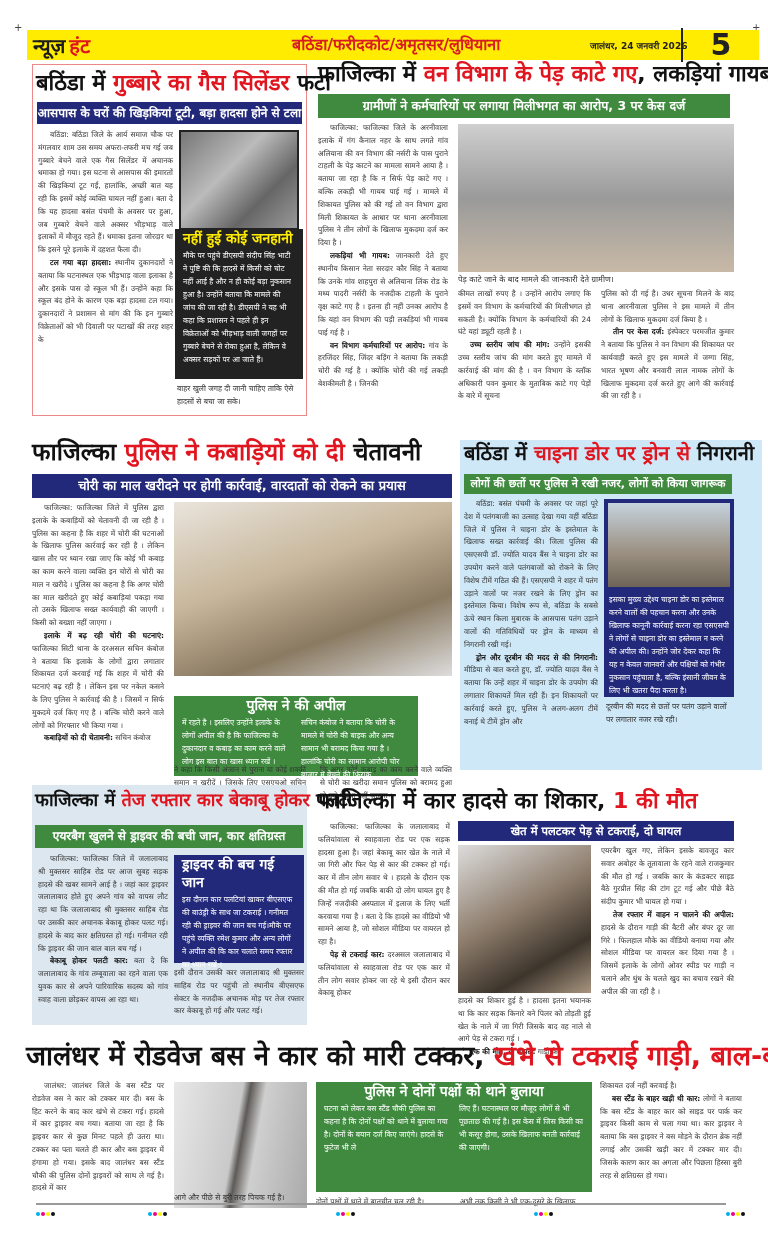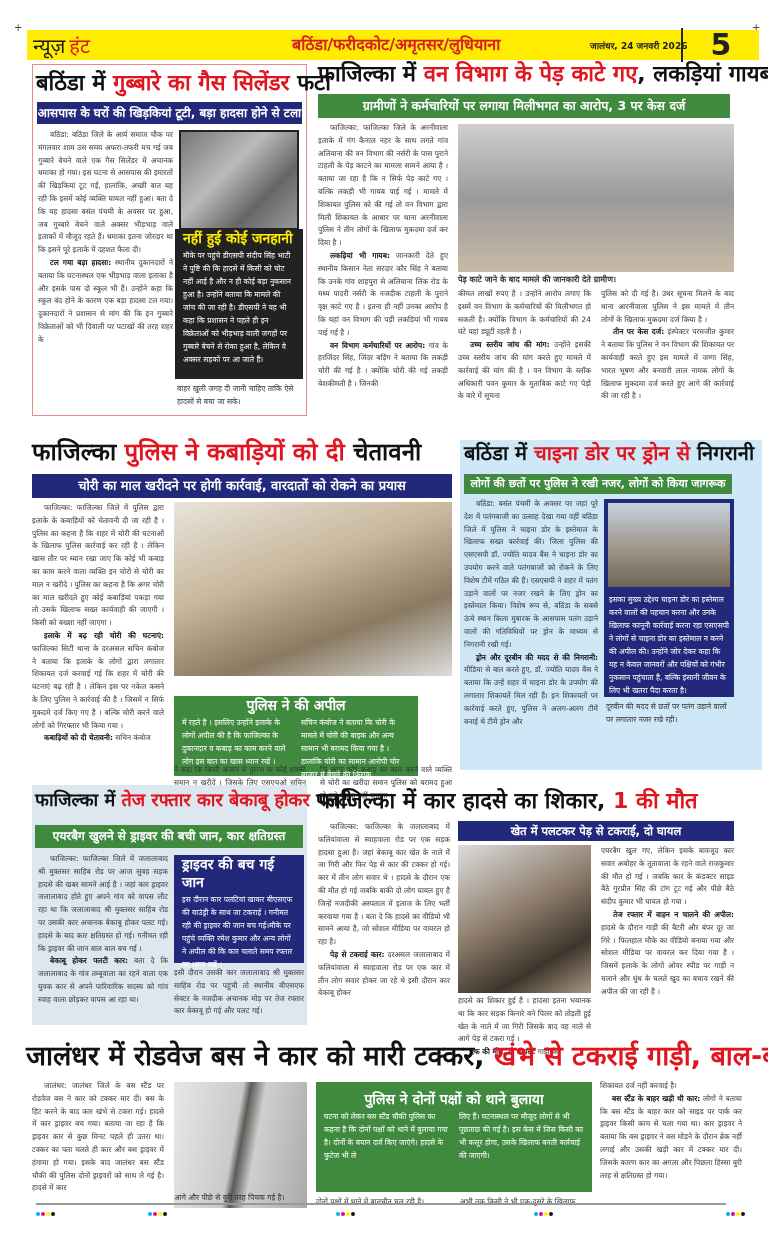--- a/index.html
+++ b/index.html
@@ -1,19 +1,19 @@
 <!DOCTYPE html>
 <html><head>
 <meta charset="utf-8">
 <style>
 *{box-sizing:border-box;margin:0;padding:0}
 body{width:768px;height:1233px;background:#fff;font-family:"DejaVu Sans",sans-serif;position:relative;overflow:hidden;color:#222}
 .abs{position:absolute}
 .mast{left:27px;top:30px;width:732px;height:30px;background:#ffec00;display:flex;align-items:center}
-.logo{margin-left:6px;font-size:20px;font-weight:normal;color:#1a1a1a;display:flex;align-items:flex-end;gap:4px}
+.logo{margin-left:6px;font-size:20px;font-weight:bold;color:#1a1a1a;display:flex;align-items:flex-end;gap:4px}
 .logo .b{color:#e0151f}
 .mast .sec{position:absolute;left:265px;top:3px;font-size:16px;font-weight:bold;color:#d91c24}
 .mast .date{position:absolute;left:563px;top:9px;font-size:9px;color:#222;font-weight:bold}
 .mast .pg{position:absolute;left:654px;top:-2px;height:34px;width:78px;border-left:2px solid #222;font-size:30px;font-weight:bold;text-align:center;line-height:34px}
 .head{font-weight:bold;color:#111;line-height:1.05;white-space:nowrap}
 .red{color:#e0151f}
 .strip{color:#fff;text-align:center;font-weight:bold;white-space:nowrap;overflow:hidden}
 .navy{background:#23297a}
 .green{background:#3f8a3f}
 .body{font-size:7.4px;line-height:12.8px;color:#333;text-align:justify}
@@ -63,21 +63,21 @@
   <div class="head" style="position:absolute;left:6px;top:0;font-size:22px">
     <span>फाजिल्का में </span><span class="red">वन विभाग के पेड़ काटे गए</span><span>, लकड़ियां गायब</span>
   </div>
   <div class="strip green" style="position:absolute;left:6px;top:32px;width:412px;height:24px;font-size:12.5px;line-height:24px">ग्रामीणों ने कर्मचारियों पर लगाया मिलीभगत का आरोप, 3 पर केस दर्ज</div>
   <div class="body" style="position:absolute;left:6px;top:60px;width:130px">
     <p style="text-indent:12px">फाजिल्का: फाजिल्का जिले के अरनीवाला इलाके में गंग कैनाल नहर के साथ लगते गांव अलियाना की वन विभाग की नर्सरी के पास पुराने टाहली के पेड़ काटने का मामला सामने आया है । बताया जा रहा है कि न सिर्फ पेड़ काटे गए । बल्कि लकड़ी भी गायब पाई गई । मामले में शिकायत पुलिस को की गई तो वन विभाग द्वारा मिली शिकायत के आधार पर थाना अरनीवाला पुलिस ने तीन लोगों के खिलाफ मुकदमा दर्ज कर दिया है ।</p>
     <p style="text-indent:12px"><b>लकड़ियां भी गायब:</b><span> जानकारी देते हुए स्थानीय किसान नेता सरदार कौर सिंह ने बताया कि उनके गांव शाहपुरा से अलियाना लिंक रोड के मध्य पादरी नर्सरी के नजदीक टाहली के पुराने वृक्ष काटे गए है । इतना ही नहीं उनका आरोप है कि यहां वन विभाग की पड़ी लकड़ियां भी गायब पाई गई है ।</span></p>
     <p style="text-indent:12px"><b>वन विभाग कर्मचारियों पर आरोप:</b><span> गांव के हरजिंदर सिंह, जिंदर बड़िंग ने बताया कि लकड़ी चोरी की गई है । क्योंकि चोरी की गई लकड़ी बेशकीमती है । जिनकी</span></p>
   </div>
   <div class="photo" style="position:absolute;left:146px;top:62px;width:276px;height:148px;background:linear-gradient(180deg,#cfcfcf,#9a9a9a 50%,#c8b9a6)"></div>
-  <div class="cap" style="position:absolute;left:146px;top:212px;width:276px;font-weight:bold;font-size:8px">पेड़ काटे जाने के बाद मामले की जानकारी देते ग्रामीण।</div>
+  <div class="cap" style="position:absolute;left:146px;top:212px;width:276px;font-weight:normal;font-size:8px">पेड़ काटे जाने के बाद मामले की जानकारी देते ग्रामीण।</div>
   <div class="body" style="position:absolute;left:146px;top:226px;width:133px">
     <p>कीमत लाखों रुपए है । उन्होंने आरोप लगाए कि इसमें वन विभाग के कर्मचारियों की मिलीभगत हो सकती है। क्योंकि विभाग के कर्मचारियों की 24 घंटे यहां ड्यूटी रहती है ।</p>
     <p style="text-indent:12px"><b>उच्च स्तरीय जांच की मांग:</b><span> उन्होंने इसकी उच्च स्तरीय जांच की मांग करते हुए मामले में कार्रवाई की मांग की है । वन विभाग के ब्लॉक अधिकारी पवन कुमार के मुताबिक काटे गए पेड़ों के बारे में सूचना</span></p>
   </div>
   <div class="body" style="position:absolute;left:289px;top:226px;width:133px">
     <p>पुलिस को दी गई है। उधर सूचना मिलने के बाद थाना आरनीवाला पुलिस ने इस मामले में तीन लोगों के खिलाफ मुकदमा दर्ज किया है ।</p>
     <p style="text-indent:12px"><b>तीन पर केस दर्ज:</b><span> इंस्पेक्टर परमजीत कुमार ने बताया कि पुलिस ने वन विभाग की शिकायत पर कार्यवाही करते हुए इस मामले में जग्गा सिंह, भारत भूषण और बनवारी लाल नामक लोगों के खिलाफ मुकदमा दर्ज करते हुए आगे की कार्रवाई की जा रही है ।</span></p>
   </div>
 </div>
 
@@ -160,21 +160,21 @@
 <div class="abs" style="left:20px;top:1042px;width:740px;height:160px">
   <div class="head" style="position:absolute;left:6px;top:0;font-size:27px">
     <span>जालंधर में रोडवेज बस ने कार को मारी टक्कर, </span><span class="red">खंभे से टकराई गाड़ी, बाल-बाल बचा ड्राइवर</span>
   </div>
   <div class="body" style="position:absolute;left:12px;top:38px;width:132px">
     <p style="text-indent:12px">जालंधर: जालंधर जिले के बस स्टैंड पर रोडवेज बस ने कार को टक्कर मार दी। बस के हिट करने के बाद कार खंभे से टकरा गई। हादसे में कार ड्राइवर बच गया। बताया जा रहा है कि ड्राइवर कार से कुछ मिनट पहले ही उतरा था। टक्कर का पता चलते ही कार और बस ड्राइवर में हंगामा हो गया। इसके बाद जालंधर बस स्टैंड चौकी की पुलिस दोनों ड्राइवरों को साथ ले गई है। हादसे में कार</p>
   </div>
   <div class="photo" style="position:absolute;left:154px;top:40px;width:133px;height:126px;background:linear-gradient(100deg,#e8e8e8,#c9c9c9 45%,#5d5a57 50%,#cfcfcf 60%,#aaa)"></div>
   <div class="cap" style="position:absolute;left:154px;top:1122px;width:140px"></div>
   <div class="box green" style="position:absolute;left:296px;top:40px;width:276px;height:110px">
-    <div class="t" style="text-align:center;margin-top:8px">पुलिस ने दोनों पक्षों को थाने बुलाया</div>
+    <div class="t" style="text-align:center;">पुलिस ने दोनों पक्षों को थाने बुलाया</div>
     <div style="display:flex;gap:10px">
       <div style="width:128px">घटना को लेकर बस स्टैंड चौकी पुलिस का कहना है कि दोनों पक्षों को थाने में बुलाया गया है। दोनों के बयान दर्ज किए जाएंगे। हादसे के फुटेज भी ले</div>
       <div style="width:128px">लिए हैं। घटनास्थल पर मौजूद लोगों से भी पूछताछ की गई है। इस केस में जिस किसी का भी कसूर होगा, उसके खिलाफ बनती कार्रवाई की जाएगी।</div>
     </div>
   </div>
   <div class="body" style="position:absolute;left:296px;top:154px;width:130px">दोनों पक्षों में थाने में बातचीत चल रही है।</div>
   <div class="body" style="position:absolute;left:440px;top:154px;width:132px">अभी तक किसी ने भी एक-दूसरे के खिलाफ</div>
   <div class="body" style="position:absolute;left:580px;top:38px;width:142px">
     <p>शिकायत दर्ज नहीं करवाई है।</p>
     <p style="text-indent:12px"><b>बस स्टैंड के बाहर खड़ी थी कार:</b><span> लोगों ने बताया कि बस स्टैंड के बाहर कार को साइड पर पार्क कर ड्राइवर किसी काम से चला गया था। कार ड्राइवर ने बताया कि बस ड्राइवर ने बस मोड़ने के दौरान ब्रेक नहीं लगाई और उसकी खड़ी कार में टक्कर मार दी। जिसके कारण कार का अगला और पिछला हिस्सा बुरी तरह से क्षतिग्रस्त हो गया।</span></p>

